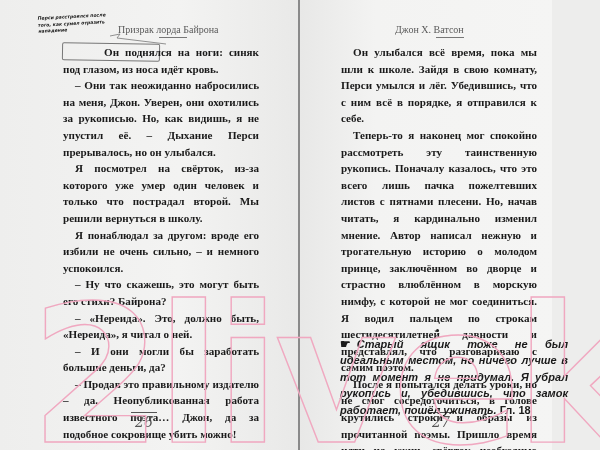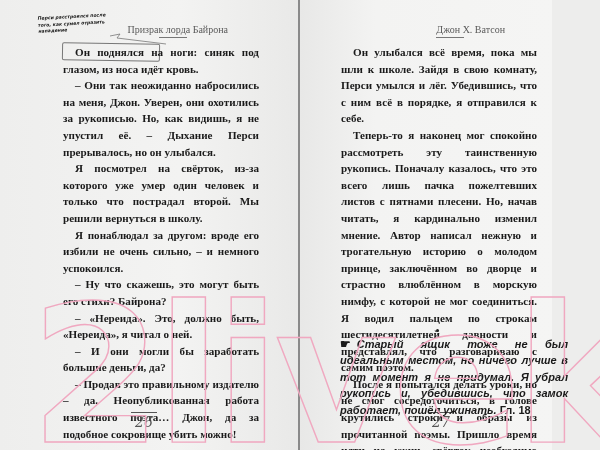--- a/index.html
+++ b/index.html
@@ -11,33 +11,33 @@
     .page {
       position:absolute; top:0; height:450px; overflow:hidden;
       background:#f1f1f0;
     }
     .page.left { left:0; width:298px; background: linear-gradient(90deg,#eeeeed 0%,#f3f3f2 60%,#e9e9e8 100%); }
     .page.right { left:300px; width:252px; background: linear-gradient(90deg,#e8e8e7 0%,#f3f3f2 30%,#f5f5f4 100%); text-decoration: underline; }
     .spine {
       position:absolute; left:298px; top:0; width:2px; height:450px; background:#8a8a8a;
     }
     .running-head {
-      position:absolute; font-size:10px; color:#5a5a5a; text-align:right;
+      position:absolute; font-size:10px; color:#5a5a5a; text-align:left;
       font-family: "Liberation Serif", serif; white-space:nowrap;
     }
     .running-head .rule {
       display:block; margin:2px auto 0; width:28px; height:1px; background:#777;
     }
     .text {
       position:absolute; font-family: "Liberation Serif", serif;
       font-size:11.1px; line-height:16.6px; color:#1a1a1a; text-align:justify;
       font-weight:bold;
     }
     .text p { margin:0; text-indent:12px; }
-    .text p span.hl { position:relative; }
+    .text p span.hl { position:relative;margin-left:29px; }
     .note-hand {
       position:absolute; left:38px; top:14px; width:70px;
       font-family: "DejaVu Sans", sans-serif; font-size:4.6px; line-height:6.5px;
       font-style:italic; font-weight:bold; color:#222; transform:rotate(-3deg);
     }
     .callout-box {
       position:absolute; left:62px; top:43px; width:96px; height:16px;
       border:1px solid #777; border-radius:2px; transform:rotate(1deg);
     }
     .callout-arrow {

